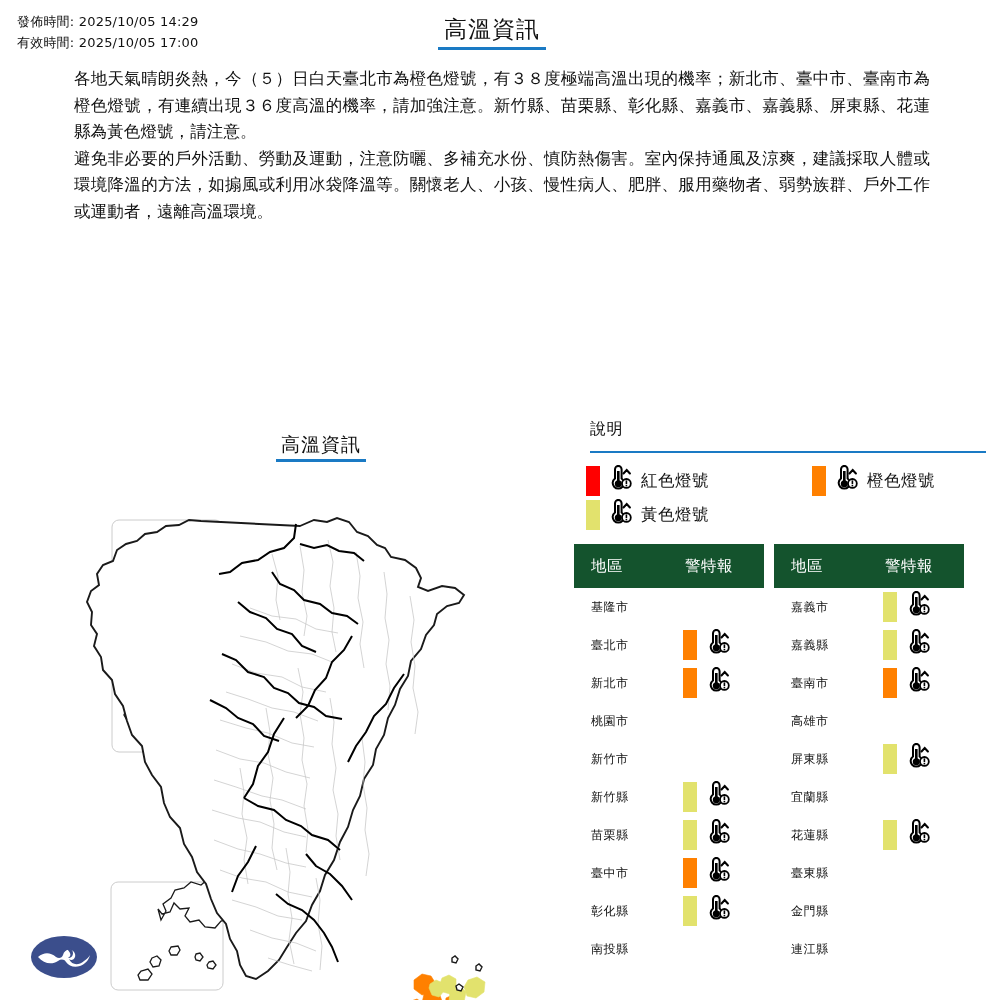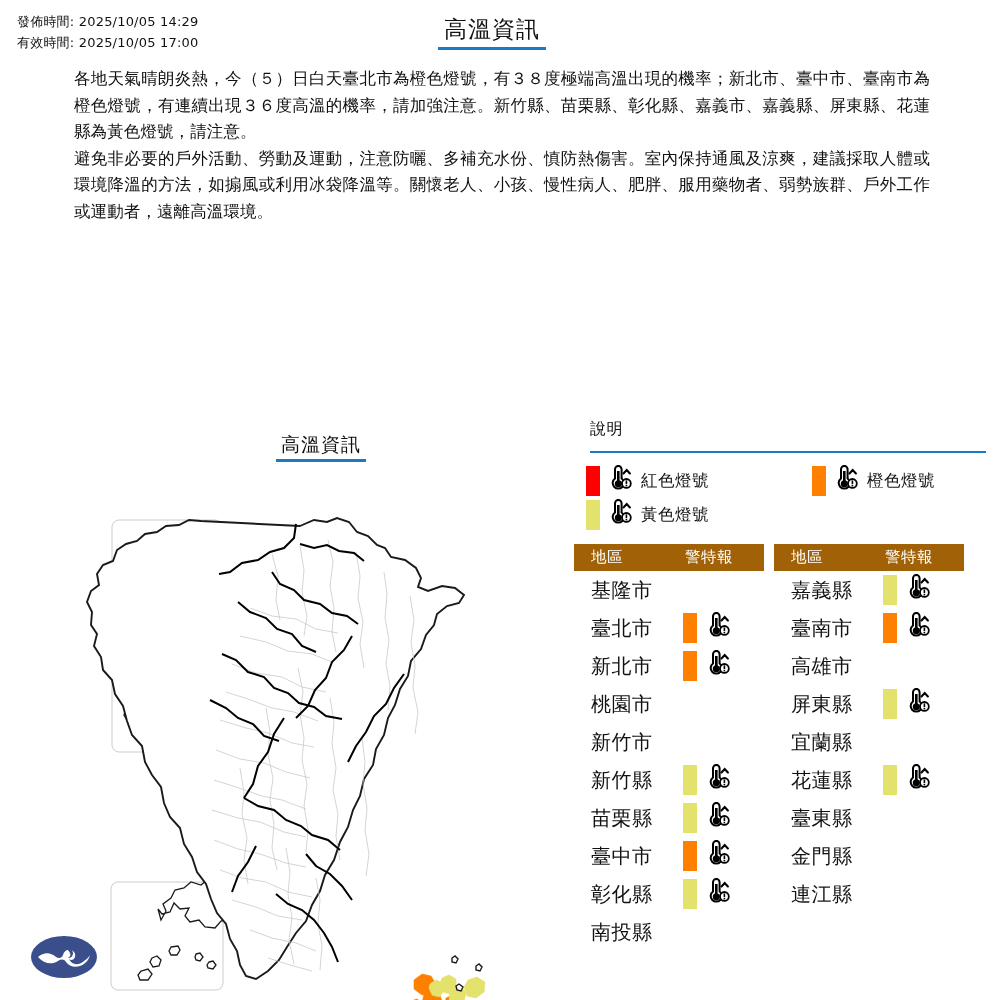--- a/index.html
+++ b/index.html
@@ -142,40 +142,40 @@
   .thermo { flex: none; margin-left: 4px; }
 
   
   #region-tables {
     margin-top: 12px;
     display: flex;
     gap: 10px;
   }
   .region-col { width: 190px; }
   .col-head {
-    background: #a16207;
+    background: #14532d;
     color: #ffffff;
-    height: 27px;
+    height: 44px;
     display: flex;
     align-items: center;
     font-size: 15.5px;
     letter-spacing: .5px;
   }
   .col-head .h-region { width: 92px; padding-left: 17px; }
   .col-head .h-alert  { padding-left: 2px; }
 
   .region-row {
     height: 38px;
     display: flex;
     align-items: center;
   }
   .r-name {
     width: 92px;
     padding-left: 17px;
-    font-size: 20px;
+    font-size: 12px;
     letter-spacing: .5px;
     white-space: nowrap;
   }
   .r-alert {
     display: flex;
     align-items: center;
     height: 38px;
   }
   .r-alert .swatch { width: 14px; height: 30px; }
   .r-alert .thermo { margin-left: 5px; }
@@ -511,20 +511,35 @@
         </div>
     </div>
 
     <div class="region-col">
       <div class="col-head">
         <span class="h-region">地區</span>
         <span class="h-alert">警特報</span>
       </div>
       <div id="right-rows">
           <div class="region-row">
+            <span class="r-name">嘉義市</span>
+            <span class="r-alert">
+              <span class="swatch" style="background: rgb(226, 226, 109);"></span>
+              <span class="thermo"><svg width="28" height="28" viewBox="0 0 28 28" xmlns="http://www.w3.org/2000/svg">
+  <path d="M11 4.2 a3.3 3.3 0 0 1 6.6 0 v9.3 a5.6 5.6 0 1 1 -6.6 0 z" fill="#ffffff" stroke="#000000" stroke-width="2"></path>
+  <circle cx="14.3" cy="18.8" r="3.5" fill="#000000"></circle>
+  <rect x="13" y="6" width="2.6" height="10" fill="#000000"></rect>
+  <path d="M19.5 8.5 l3.2 -3.4 3.2 3.4" fill="none" stroke="#000000" stroke-width="2.1" stroke-linecap="round"></path>
+  <circle cx="22.4" cy="18.4" r="4.4" fill="#ffffff" stroke="#000000" stroke-width="1.8"></circle>
+  <rect x="21.6" y="15.4" width="1.6" height="3.6" fill="#000000"></rect>
+  <rect x="21.6" y="19.8" width="1.6" height="1.6" fill="#000000"></rect>
+</svg></span>
+            </span>
+          </div>
+          <div class="region-row">
             <span class="r-name">嘉義縣</span>
             <span class="r-alert">
               <span class="swatch" style="background: rgb(226, 226, 109);"></span>
               <span class="thermo"><svg width="28" height="28" viewBox="0 0 28 28" xmlns="http://www.w3.org/2000/svg">
   <path d="M11 4.2 a3.3 3.3 0 0 1 6.6 0 v9.3 a5.6 5.6 0 1 1 -6.6 0 z" fill="#ffffff" stroke="#000000" stroke-width="2"></path>
   <circle cx="14.3" cy="18.8" r="3.5" fill="#000000"></circle>
   <rect x="13" y="6" width="2.6" height="10" fill="#000000"></rect>
   <path d="M19.5 8.5 l3.2 -3.4 3.2 3.4" fill="none" stroke="#000000" stroke-width="2.1" stroke-linecap="round"></path>
   <circle cx="22.4" cy="18.4" r="4.4" fill="#ffffff" stroke="#000000" stroke-width="1.8"></circle>
   <rect x="21.6" y="15.4" width="1.6" height="3.6" fill="#000000"></rect>

